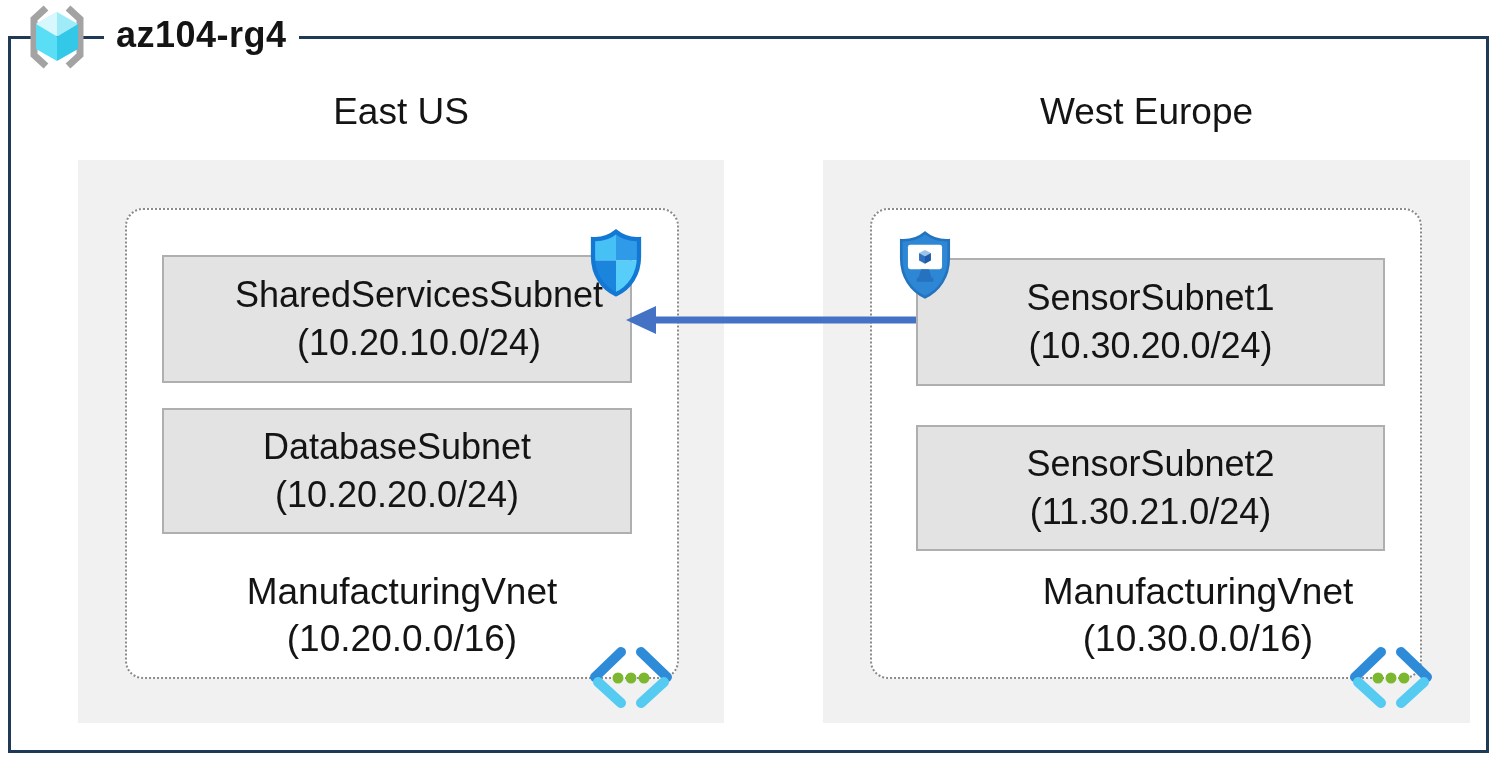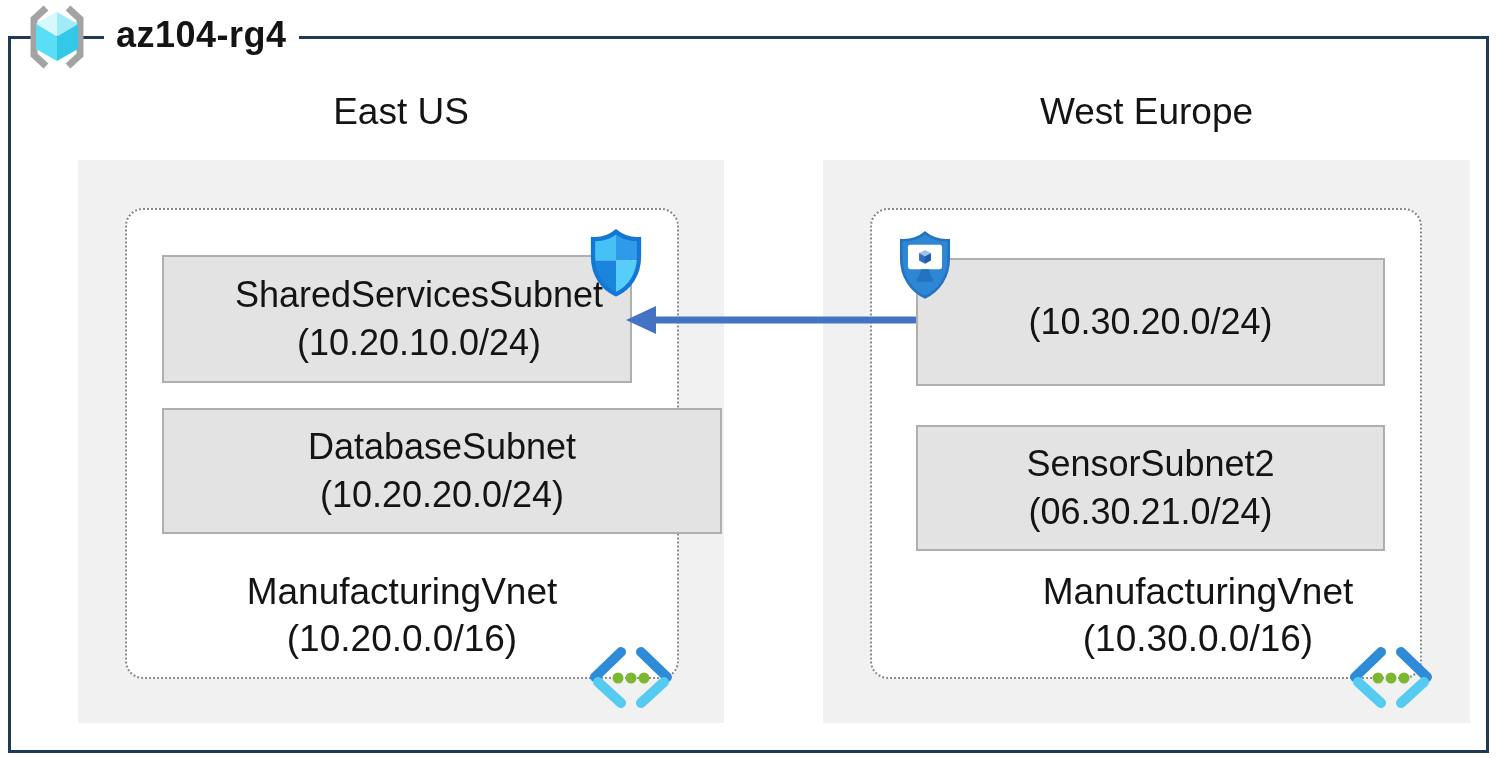--- a/index.html
+++ b/index.html
@@ -33,21 +33,21 @@
   }
   .vnet-east{left:125px;top:208px;width:554px;height:471px;}
   .vnet-west{left:870px;top:208px;width:552px;height:471px;}
   .subnet{
     position:absolute;background:#E3E3E3;border:2px solid #AFAFAF;
     box-sizing:border-box;display:flex;flex-direction:column;
     justify-content:center;text-align:center;
     font-size:36px;line-height:48px;color:#141414;
   }
   .subnet-e1{left:162px;top:255px;width:470px;height:128px;padding-left:44px;}
-  .subnet-e2{left:162px;top:408px;width:560px;height:126px;}
+  .subnet-e2{left:162px;top:408px;width:470px;height:126px;}
   .subnet-w1{left:916px;top:258px;width:469px;height:128px;}
   .subnet-w2{left:916px;top:408px;width:469px;height:126px;margin-top:17px;}
   .vnet-label{
     position:absolute;top:568px;text-align:center;
     font-size:37px;line-height:47px;color:#141414;
   }
   .vnet-label-east{left:125px;width:554px;}
   .vnet-label-west{left:870px;width:656px;}
   .abs{position:absolute;}
 </style>
@@ -79,25 +79,26 @@
 <div class="subnet subnet-e1">
   <div>SharedServicesSubnet</div>
   <div>(10.20.10.0/24)</div>
 </div>
 <div class="subnet subnet-e2">
   <div>DatabaseSubnet</div>
   <div>(10.20.20.0/24)</div>
 </div>
 
 <div class="subnet subnet-w1">
+  <div>SensorSubnet1</div>
   <div>(10.30.20.0/24)</div>
 </div>
 <div class="subnet subnet-w2">
   <div>SensorSubnet2</div>
-  <div>(06.30.21.0/24)</div>
+  <div>(11.30.21.0/24)</div>
 </div>
 
 <div class="vnet-label vnet-label-east">
   <div>ManufacturingVnet</div>
   <div>(10.20.0.0/16)</div>
 </div>
 <div class="vnet-label vnet-label-west">
   <div>ManufacturingVnet</div>
   <div>(10.30.0.0/16)</div>
 </div>

